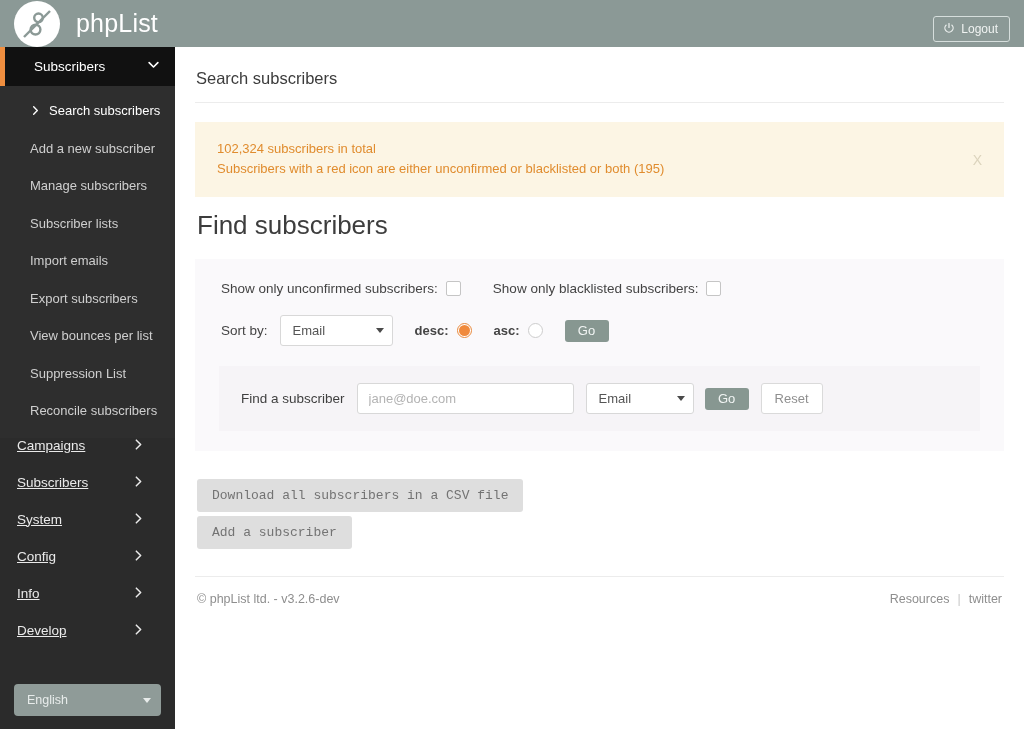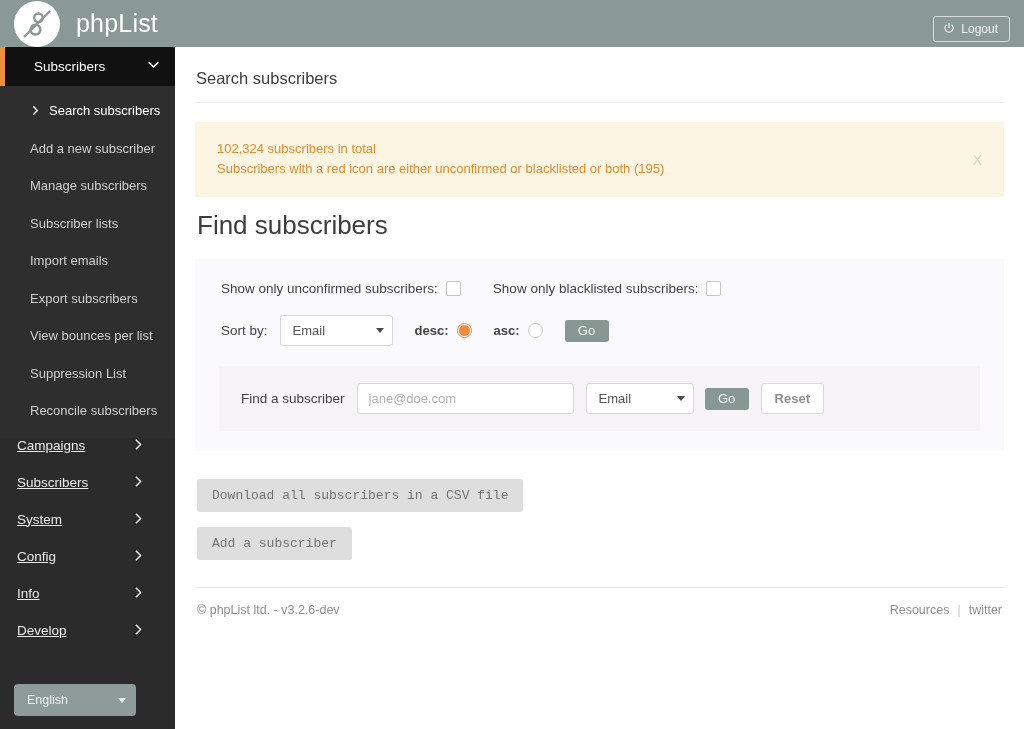--- a/index.html
+++ b/index.html
@@ -87,21 +87,21 @@
     padding-left: 17px; padding-right: 30px;
     color: #eaeaea; font-size: 13.5px;
     cursor: pointer;
     background: #2b2b2b;
     text-decoration: underline;
   }
   .nav-item .lbl { flex: 1 1 auto; }
 
   .lang-wrap { margin-top: auto; padding: 0 14px 13px 14px; }
   .lang-select {
-    width: 122px; height: 32px;
+    width: 147px; height: 32px;
     background: #8f9b98;
     border: none; border-radius: 4px;
     color: #e8eceb; font-size: 12.5px;
     display: flex; align-items: center;
     padding: 0 10px 0 13px;
     cursor: pointer;
     position: relative;
   }
   .lang-select .lbl { flex: 1 1 auto; }
 
@@ -197,33 +197,33 @@
     font-size: 13px; color: #555555;
     font-family: "Liberation Sans", sans-serif;
   }
   .text-input::placeholder { color: #b3b3b3; }
   .select-box.wide { width: 108px; margin-left: 12px; }
   .btn-go.inline { margin-left: 11px; }
   .btn-reset {
     background: #ffffff; color: #8f8f8f;
     border: 1px solid #dadada; border-radius: 3px;
     font-size: 13px; height: 31px; padding: 0 13px;
-    margin-left: 12px; cursor: pointer; font-weight: bold;
+    margin-left: 12px; cursor: pointer;
   }
 
   
   .actions { margin-top: 28px; padding-left: 2px; }
   .btn-grey {
     background: #dedede; color: #737373;
     border: none; border-radius: 3px;
     font-size: 13px; padding: 9px 15px;
     cursor: pointer; display: block;
     font-family: Liberation Mono, monospace;
   }
-  .btn-grey + .btn-grey { margin-top: 15px; }
+  .btn-grey + .btn-grey { margin-top: 4px; }
 
   
   .footer-hr { border: 0; border-top: 1px solid #ececec; margin: 27px 0 0 0; }
   .footer {
     display: flex; align-items: center; justify-content: space-between;
     padding: 15px 2px 0 2px;
     font-size: 12.5px; color: #8e8e8e;
   }
   .footer a { color: #8e8e8e; text-decoration: none; cursor: pointer; }
   .footer-right { display: flex; align-items: center; gap: 8px; }

